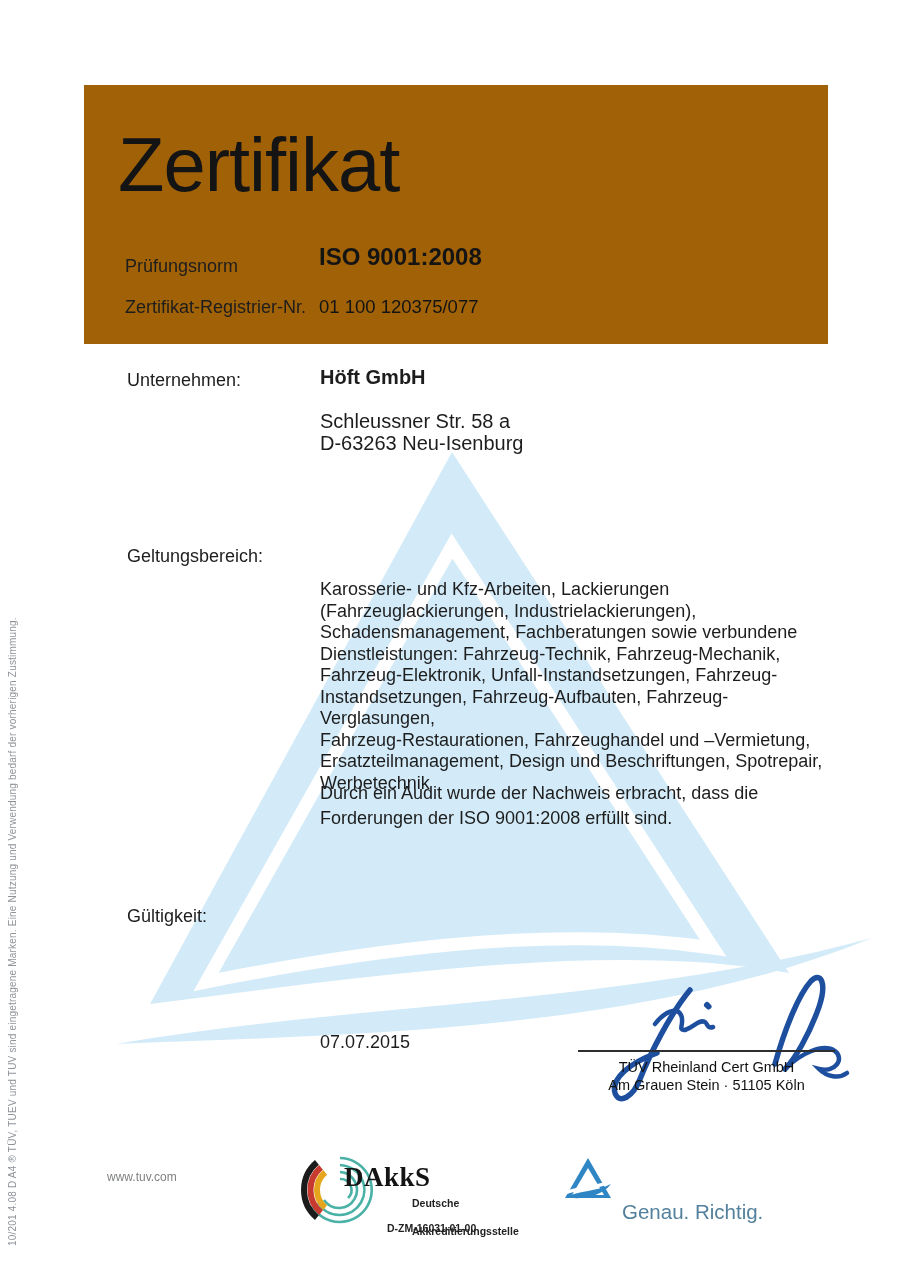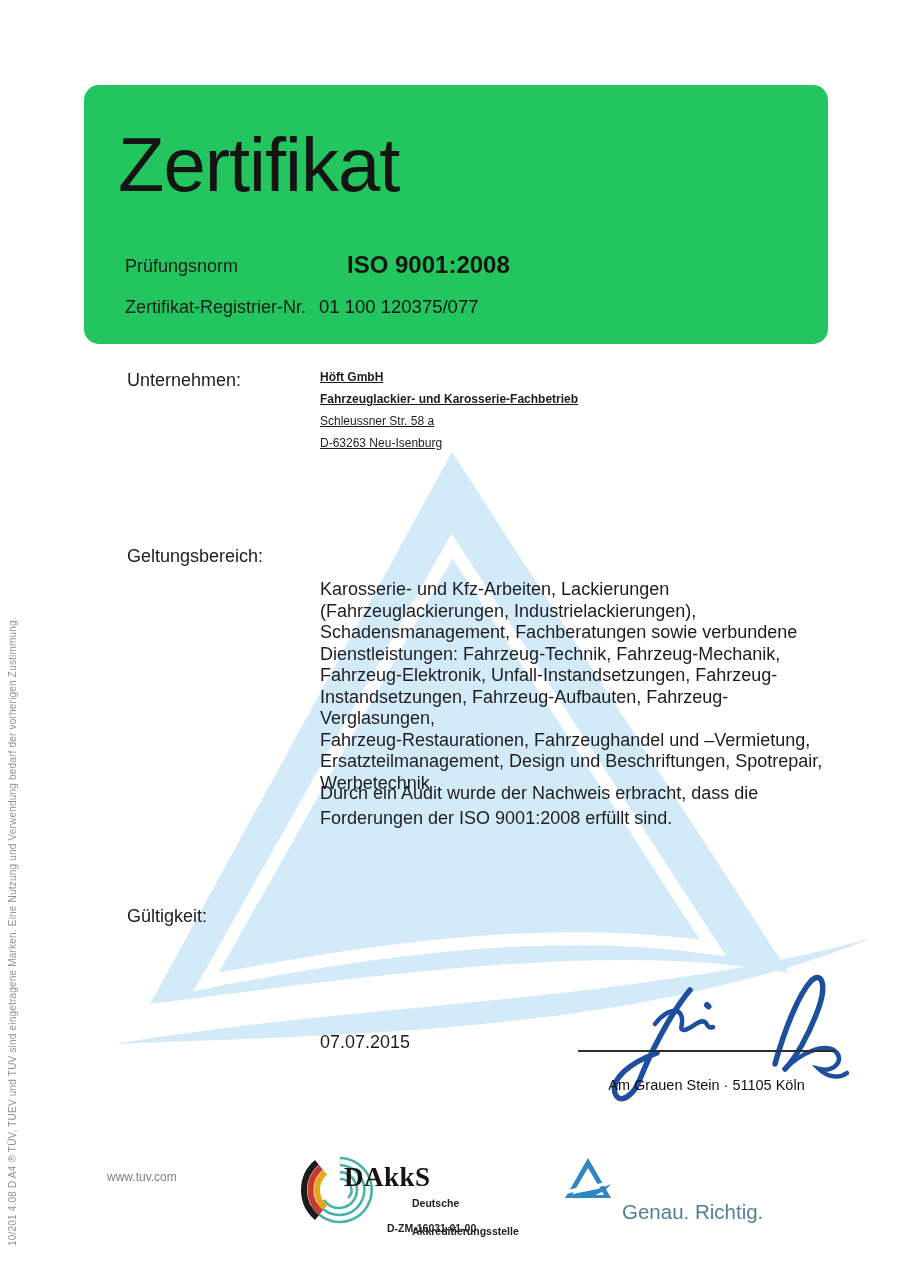--- a/index.html
+++ b/index.html
@@ -10,39 +10,38 @@
   }
   
   .side-note{
     position:absolute;left:7px;top:1246px;
     transform:rotate(-90deg);transform-origin:0 0;
     white-space:nowrap;font-size:10px;color:#8f9398;letter-spacing:0.2px;
   }
   
   .header-block{
     position:absolute;left:84px;top:85px;width:744px;height:259px;
-    background:#22c55e;
-    border-radius:15px;
+    background:#a16207;
   }
   .cert-title{
     position:absolute;left:34px;top:42px;margin:0;
     font-size:76px;font-weight:400;line-height:76px;color:#141414;
     letter-spacing:-1px;
   }
   .meta-label{position:absolute;left:41px;font-size:18px;color:#1d1d1d;}
   .meta-value{position:absolute;left:235px;font-size:18.5px;color:#141414;}
   .meta-value.strong{font-size:24px;font-weight:700;}
   
   .watermark{position:absolute;left:0;top:0;pointer-events:none;}
   
   .lbl{position:absolute;left:127px;font-size:18px;color:#1d1d1d;}
   .val{position:absolute;left:320px;font-size:18px;color:#1d1d1d;}
   .pre{white-space:pre-line;line-height:21.5px;}
   .pre25{white-space:pre-line;line-height:25px;}
-  .company-line{position:absolute;left:320px;font-size:12px;line-height:22px;text-decoration:underline;}
+  .company-line{position:absolute;left:320px;font-size:20px;line-height:22px;}
   .b{font-weight:700;}
   .date{position:absolute;left:320px;top:1032px;font-size:18px;}
   .sig-rule{position:absolute;left:578px;top:1050px;width:257px;border-top:2px solid #2e2e2e;}
   .sig-text{position:absolute;left:578px;width:257px;text-align:center;font-size:14.5px;line-height:18px;color:#111;}
   .sig-svg{position:absolute;left:595px;top:968px;}
   
   .website{position:absolute;left:107px;top:1170px;font-size:12px;color:#7f8083;}
   .dakks-svg{position:absolute;left:292px;top:1148px;}
   .dakks-word{position:absolute;left:344px;top:1162px;font-family:"Liberation Serif",serif;font-size:27px;font-weight:700;color:#141414;letter-spacing:0.5px;}
   .dakks-sub{position:absolute;left:387px;font-size:10.5px;font-weight:700;color:#222;line-height:12px;padding-left:25px;}
@@ -56,34 +55,33 @@
 </head>
 <body>
 
 <div class="page">
 
   <div class="side-note">10/201  4.08 D A4   ®  TÜV, TUEV und TUV sind eingetragene Marken. Eine Nutzung und Verwendung bedarf der vorherigen Zustimmung.</div>
 
   <div class="header-block">
     <h1 class="cert-title">Zertifikat</h1>
     <span class="meta-label" style="top:171px;">Prüfungsnorm</span>
-    <span class="meta-value strong" style="top:166px;margin-left:28px;">ISO 9001:2008</span>
+    <span class="meta-value strong" style="top:158px;">ISO 9001:2008</span>
     <span class="meta-label" style="top:212px;">Zertifikat-Registrier-Nr.</span>
     <span class="meta-value" style="top:211px;">01 100 120375/077</span>
   </div>
 
   <svg class="watermark" width="900" height="1273" viewBox="0 0 900 1273">
     <path d="M452 452 L789 973 C610 941 380 975 150 1004 Z" fill="#d3ebf8"></path>
     <path d="M452 546 L713 948 C545 923 352 953 206 982 Z" fill="none" stroke="#ffffff" stroke-width="13"></path>
     <path d="M116 1044 C360 1002 630 1004 872 938 C640 1032 360 1034 116 1044 Z" fill="#d3ebf8"></path>
   </svg>
 
   <span class="lbl" style="top:370px;">Unternehmen:</span>
   <span class="company-line b" style="top:366px;">Höft GmbH</span>
-  <span class="company-line b" style="top:388px;">Fahrzeuglackier- und Karosserie-Fachbetrieb</span>
   <span class="company-line" style="top:410px;">Schleussner Str. 58 a</span>
   <span class="company-line" style="top:432px;">D-63263 Neu-Isenburg</span>
 
   <span class="lbl" style="top:546px;">Geltungsbereich:</span>
   <div class="val pre" style="top:543px;width:520px;margin-top:36px;">Karosserie- und Kfz-Arbeiten, Lackierungen
 (Fahrzeuglackierungen, Industrielackierungen),
 Schadensmanagement, Fachberatungen sowie verbundene
 Dienstleistungen: Fahrzeug-Technik, Fahrzeug-Mechanik,
 Fahrzeug-Elektronik, Unfall-Instandsetzungen, Fahrzeug-
 Instandsetzungen, Fahrzeug-Aufbauten, Fahrzeug-Verglasungen,
@@ -101,20 +99,21 @@
   <svg class="sig-svg" width="260" height="145" viewBox="0 0 260 145">
     <g fill="none" stroke="#1e4f9f" stroke-width="5.5" stroke-linecap="round">
       <path d="M95 22 C75 46 55 86 45 111 C38 129 24 137 20 125 C16 111 34 95 62 85"></path>
       <path d="M60 56 C70 43 82 39 86 47 C90 55 82 63 90 62 C99 59 104 51 110 54 C113 56 112 61 118 59" stroke-width="4.5"></path>
       <path d="M112 37 l1.5 1.5" stroke-width="6"></path>
       <path d="M180 96 C190 60 204 26 216 13 C226 3 232 15 224 39 C214 67 200 91 190 101"></path>
       <path d="M190 101 C206 85 228 75 240 83 C250 91 240 105 224 101 C232 109 244 111 252 105" stroke-width="4.5"></path>
     </g>
   </svg>
   <div class="sig-rule"></div>
+  <div class="sig-text" style="top:1058px;">TÜV Rheinland Cert GmbH</div>
   <div class="sig-text" style="top:1076px;">Am Grauen Stein · 51105 Köln</div>
 
   <span class="website">www.tuv.com</span>
 
   <svg class="dakks-svg" width="100" height="86" viewBox="0 0 100 86">
     <g fill="none" stroke="#4ab1a6" stroke-width="2.6">
       <path d="M48 10 A32 32 0 1 1 20 58"></path>
       <path d="M48 17 A25 25 0 1 1 26 55"></path>
       <path d="M48 24 A18 18 0 1 1 32 52"></path>
       <path d="M48 31 A11 11 0 0 1 56 50"></path>

